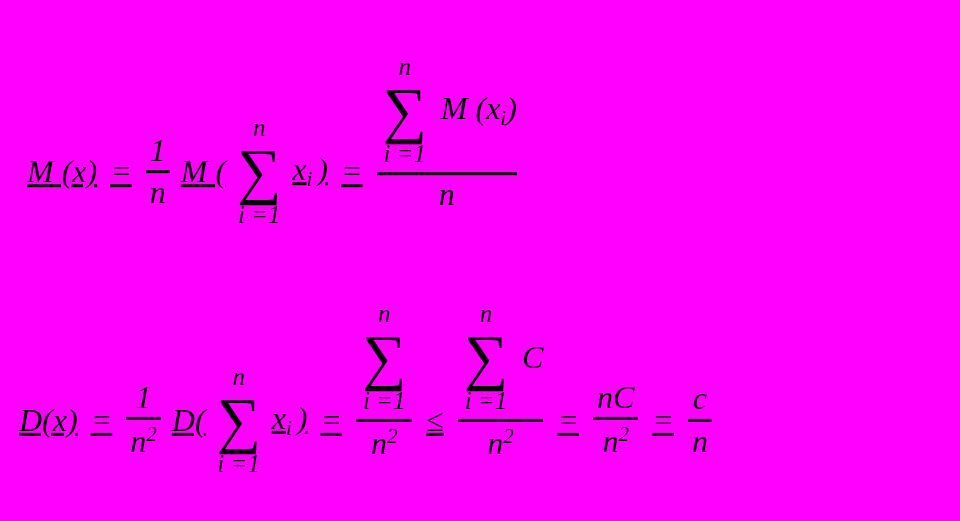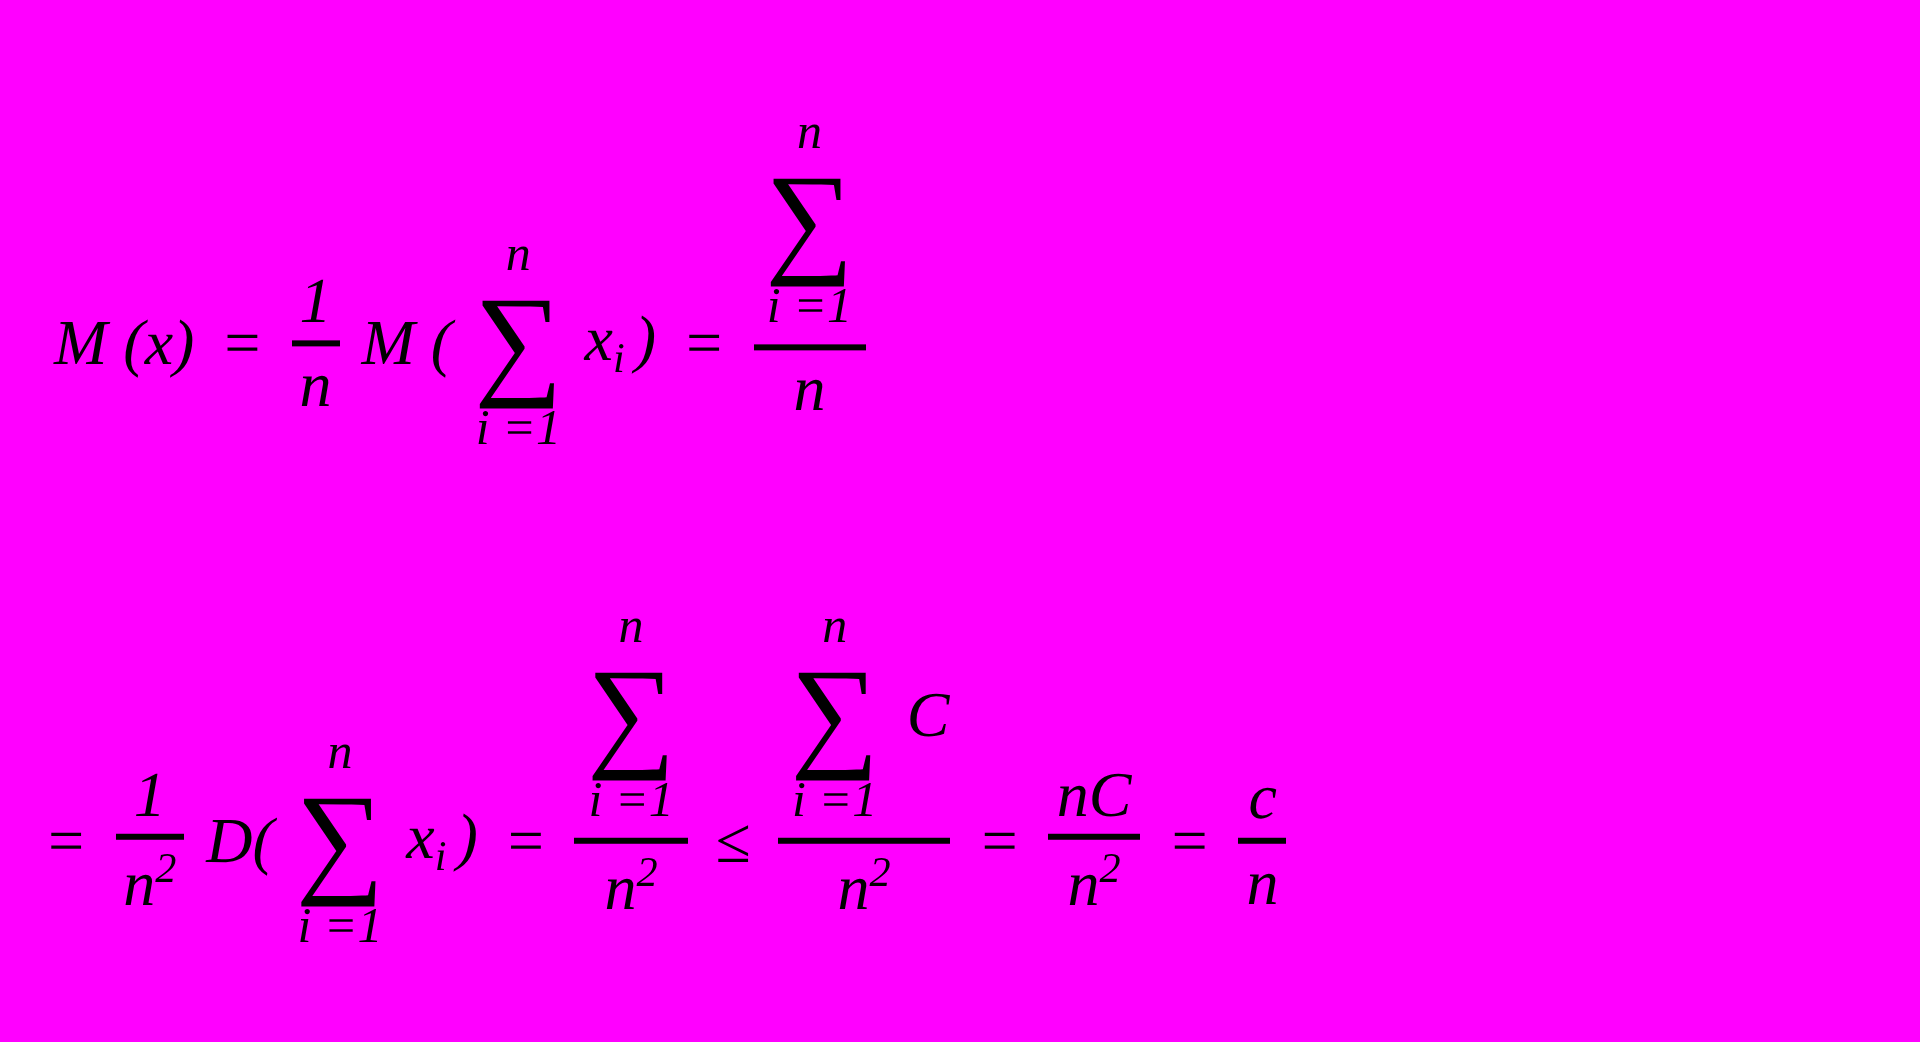--- a/index.html
+++ b/index.html
@@ -17,21 +17,21 @@
     position: absolute;
     display: flex;
     align-items: center;
     font-size: 32px;
     white-space: nowrap;
     line-height: 1.1;
   }
   #f1 { left: 22px;  top: 172px; transform: translateY(-50%); }
   #f2 { left: 14px;  top: 420px; transform: translateY(-50%); }
 
-  .tok { margin: 0 5px; display: inline-block; }
+  .tok { margin: 0 5px; display: inline-block; text-decoration: underline; }
   .eq  { margin: 0 8px; }
   .cls { margin-left: 5px; }
 
   .frac {
     display: inline-flex;
     flex-direction: column;
     align-items: center;
     margin: 0 6px;
     line-height: 1.05;
     text-align: center;
@@ -88,27 +88,29 @@
 
   <span class="tok eq">=</span>
 
   <span class="frac axis-up">
     <span class="numrow">
       <span class="sum">
         <span class="limit">n</span>
         <span class="sigma">∑</span>
         <span class="limit">i =1</span>
       </span>
+      <span class="grp"><span>M (</span><span>x</span><span class="sub">i</span><span>)</span></span>
     </span>
     <span class="bar"></span>
     <span class="fden">n</span>
   </span>
 </div>
 
 <div class="formula" id="f2">
+  <span class="tok">D(x)</span>
   <span class="tok eq">=</span>
 
   <span class="frac">
     <span class="fnum">1</span>
     <span class="bar"></span>
     <span class="fden"><span>n</span><span class="sup">2</span></span>
   </span>
 
   <span class="tok">D(</span>
 

